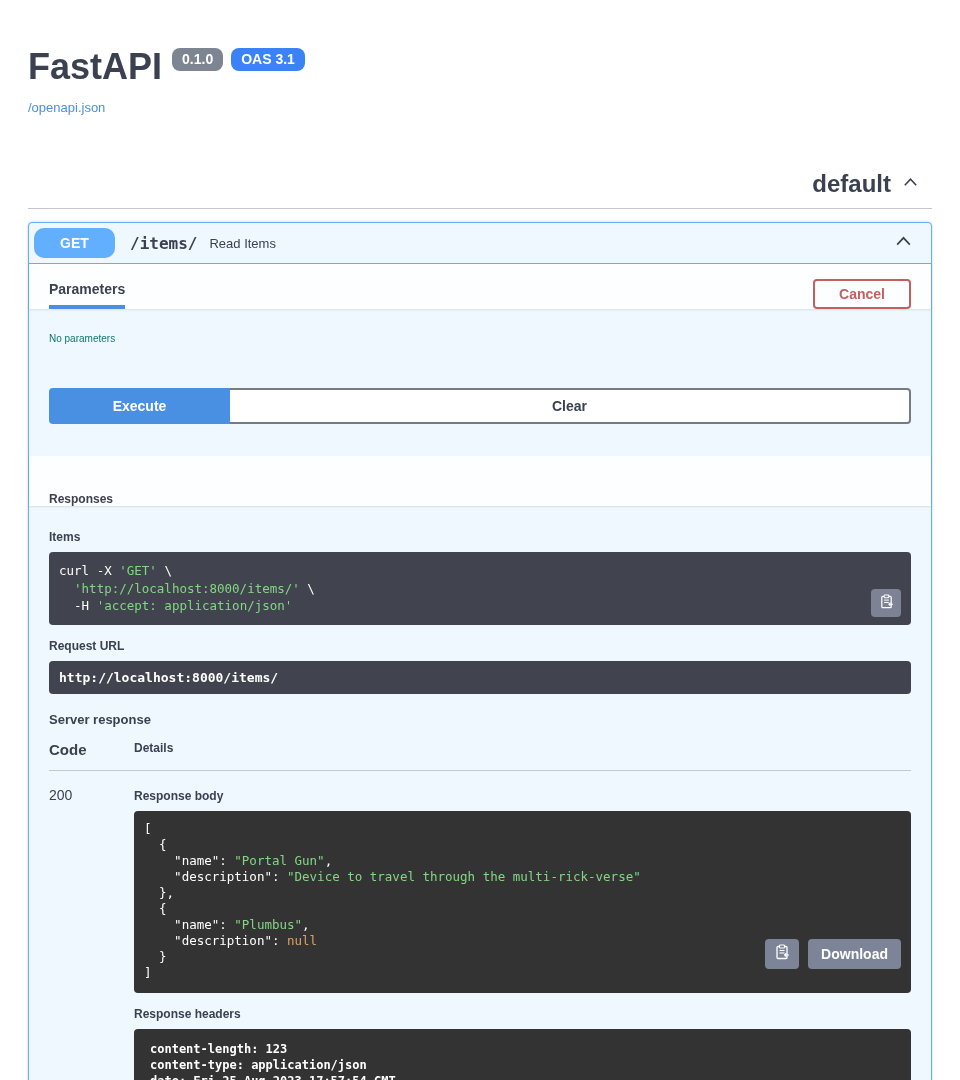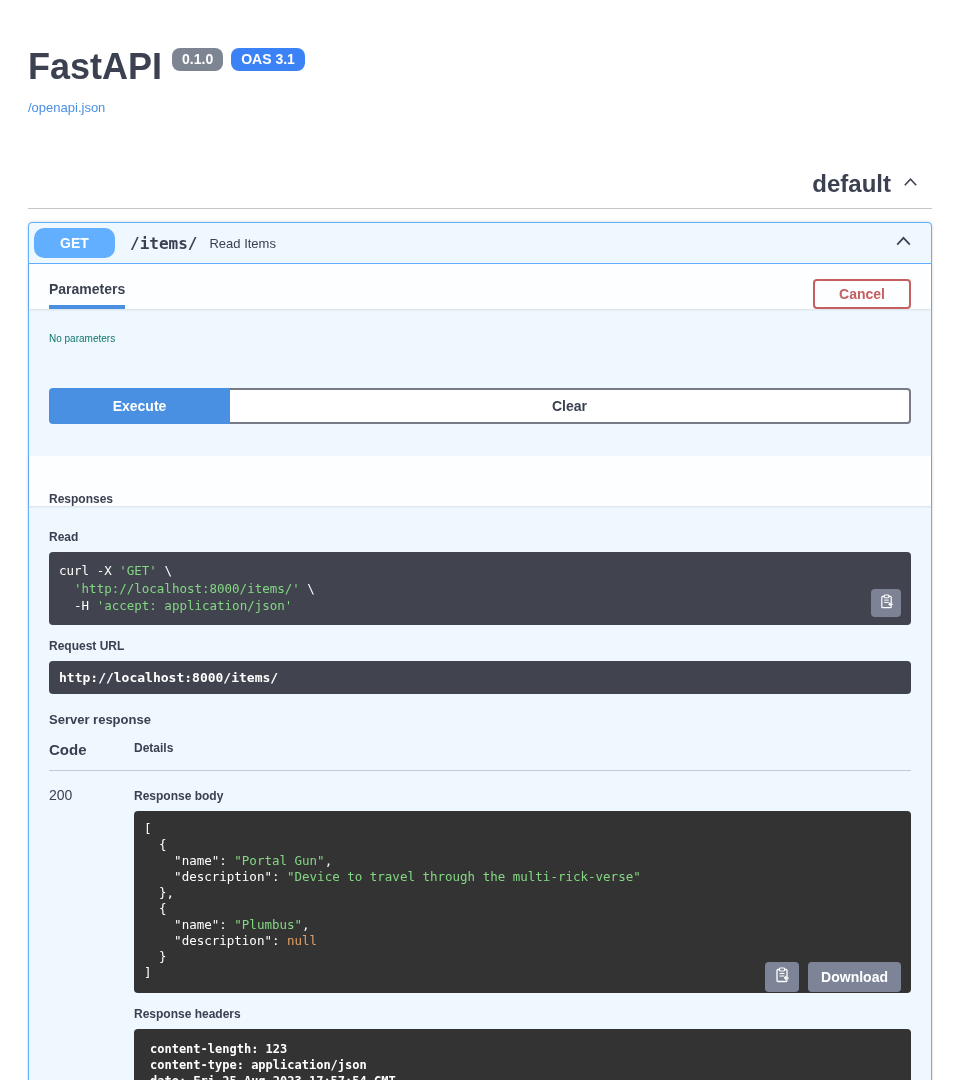--- a/index.html
+++ b/index.html
@@ -55,21 +55,21 @@
   .col-code { width: 85px; font-size: 15px; font-weight: bold; color: #3b4151; }
   .col-details { font-size: 12px; font-weight: bold; color: #3b4151; }
   .resp-row { display: flex; padding-top: 16px; }
   .status-code { width: 85px; font-size: 14px; color: #3b4151; }
   .resp-details { flex: 1; }
   .resp-details .blk-label:first-child { margin-top: 2px; }
 
   .resp-body-block { position: relative; background: #333333; border-radius: 4px; color: #fff; font-family: "DejaVu Sans Mono", monospace; font-size: 12.5px; line-height: 16px; padding: 10px 10px 12px; white-space: pre; }
   .resp-body-block .str { color: #83d683; }
   .resp-body-block .nul { color: #e0a064; }
-  .body-actions { position: absolute; right: 10px; bottom: 1px; display: flex; gap: 9px; align-items: stretch; }
+  .body-actions { position: absolute; right: 10px; bottom: 24px; display: flex; gap: 9px; align-items: stretch; }
   .copy-btn2 { width: 34px; background: #7d8498; border: none; border-radius: 4px; display: flex; align-items: center; justify-content: center; cursor: pointer; }
   .btn-download { background: #7d8498; color: #fff; font-weight: bold; font-size: 14px; border: none; border-radius: 4px; padding: 7px 13px; cursor: pointer; }
 
   .resp-headers-block { background: #333333; border-radius: 4px; color: #fff; font-family: "DejaVu Sans Mono", monospace; font-weight: bold; font-size: 12px; line-height: 1.35; padding: 12px 16px 14px; white-space: pre; }
 </style>
 </head>
 <body>
 
 <div class="info-container">
   <div class="main-title">
@@ -125,21 +125,21 @@
         <button class="btn-execute">Execute</button>
         <button class="btn-clear">Clear</button>
       </div>
 
       <div class="sec-hdr responses-hdr">
         <span class="hdr-title">Responses</span>
       </div>
 
       <div class="responses-wrapper">
 
-        <div class="blk-label first">Read</div>
+        <div class="blk-label first">Items</div>
         <div class="code-dark"><span><span>curl -X </span><span class="str">'GET'</span><span> \</span></span>
 <span><span class="str">  'http://localhost:8000/items/'</span><span> \</span></span>
 <span><span>  -H </span><span class="str">'accept: application/json'</span></span><button class="copy-btn"><span><svg width="15" height="15" viewBox="0 0 16 16">
                   <rect x="3" y="2.5" width="10" height="12" rx="1" fill="none" stroke="#fff" stroke-width="1.3"></rect>
                   <rect x="5.5" y="1" width="5" height="3" rx="0.8" fill="#7d8394" stroke="#fff" stroke-width="1.1"></rect>
                   <line x1="5.5" y1="6.5" x2="10.5" y2="6.5" stroke="#fff" stroke-width="1.1"></line>
                   <line x1="5.5" y1="9" x2="10.5" y2="9" stroke="#fff" stroke-width="1.1"></line>
                   <path d="M15 11 H10.5 M12.3 9.2 L10.5 11 L12.3 12.8" stroke="#fff" stroke-width="1.1" fill="none"></path>
                 </svg></span></button></div>
 

